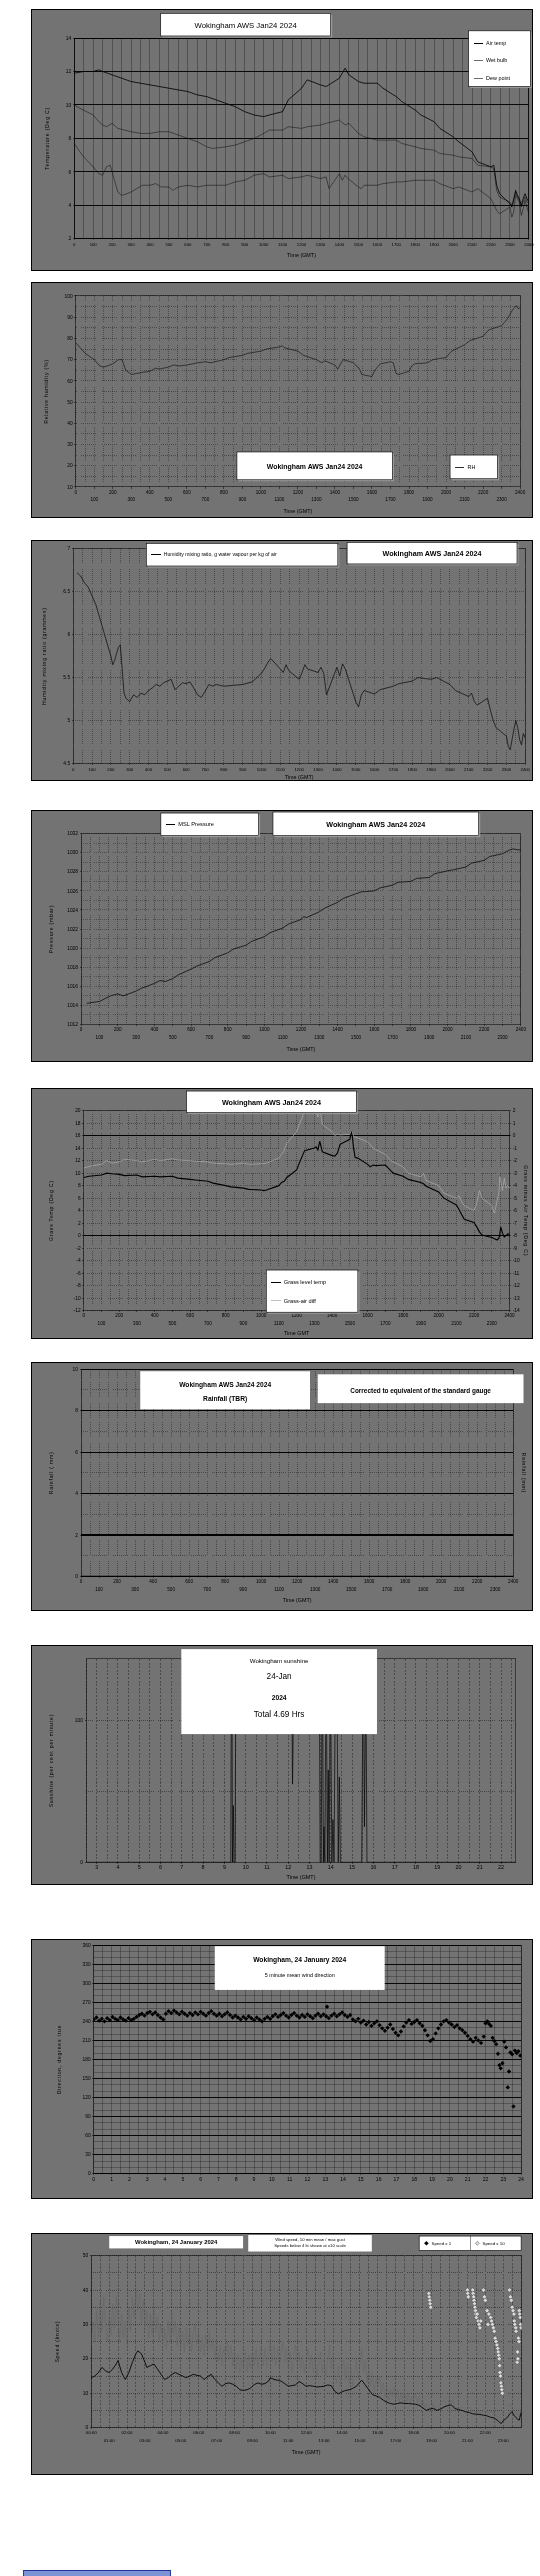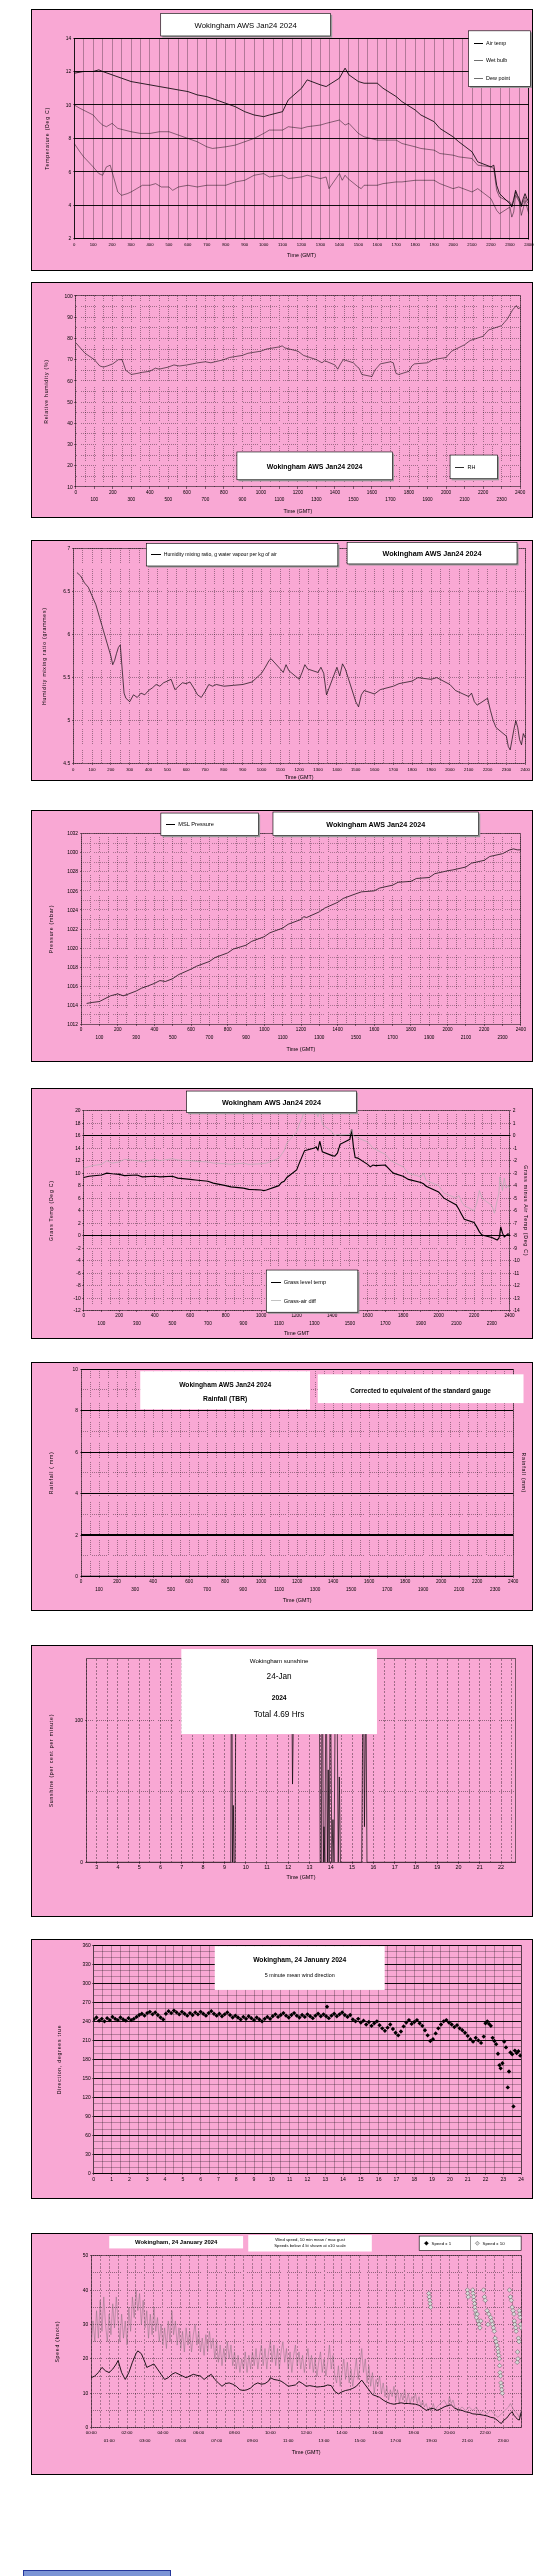--- a/index.html
+++ b/index.html
@@ -1,18 +1,18 @@
 <!DOCTYPE html>
 <html style="font-size:8.2px"><head>
 <meta charset="utf-8">
 <style>
   html,body{margin:0;padding:0;}
   body{width:541px;height:2620px;position:relative;background:#fff;
        font-family:"Liberation Sans",sans-serif;overflow:hidden;}
-  .chart{position:absolute;background:#f9a8d4;border:0.5px solid #000;box-sizing:border-box;}
+  .chart{position:absolute;background:#737373;border:0.5px solid #000;box-sizing:border-box;}
   svg text{font-family:"Liberation Sans",sans-serif;}
   .blue-panel{position:absolute;left:23px;top:2570px;width:148px;height:50px;
               background:#7b94d6;border:1.5px solid #26379c;box-sizing:border-box;}
 </style>
 </head>
 <body>
 
 <div id="charts">
     <div class="chart" style="left: 31px; top: 9.3px; width: 502px; height: 262px;"><svg width="502" height="262" viewBox="0 0 975 508">
         <line x1="82" y1="54" x2="82" y2="444" stroke="#000" stroke-width="0.55" shape-rendering="crispEdges"></line>
@@ -947,21 +947,21 @@
         </clipPath>
         <g clip-path="url(#cp-rainfall)">
           <path d="M95.0 415.0 L935.0 415.0" fill="none" stroke="#000000" stroke-width="2.5"></path>
         </g>
         <rect x="210" y="16" width="330" height="74" fill="#fff" stroke="none" stroke-width="0"></rect>
         <text x="375" y="46" text-anchor="middle" font-size="13" font-weight="bold" fill="#000">Wokingham AWS Jan24 2024</text>
         <text x="375" y="74" text-anchor="middle" font-size="13" font-weight="bold" fill="#000">Rainfall (TBR)</text>
         <rect x="555" y="22" width="400" height="56" fill="#fff" stroke="none" stroke-width="0"></rect>
         <text x="755" y="58" text-anchor="middle" font-size="12.5" font-weight="bold" fill="#000">Corrected to equivalent of the standard gauge</text>
       </svg></div>
-    <div class="chart" style="left: 31px; top: 1645px; width: 502px; height: 272px;"><svg width="502" height="240" viewBox="0 0 975 466">
+    <div class="chart" style="left: 31px; top: 1645px; width: 502px; height: 240px;"><svg width="502" height="240" viewBox="0 0 975 466">
         <line x1="105" y1="25" x2="105" y2="420" stroke="#000" stroke-width="0.7" stroke-dasharray="4,3" shape-rendering="crispEdges"></line>
         <line x1="125.66831683168317" y1="25" x2="125.66831683168317" y2="420" stroke="#000" stroke-width="0.7" stroke-dasharray="4,3" shape-rendering="crispEdges"></line>
         <line x1="146.33663366336634" y1="25" x2="146.33663366336634" y2="420" stroke="#000" stroke-width="0.7" stroke-dasharray="4,3" shape-rendering="crispEdges"></line>
         <line x1="167.0049504950495" y1="25" x2="167.0049504950495" y2="420" stroke="#000" stroke-width="0.7" stroke-dasharray="4,3" shape-rendering="crispEdges"></line>
         <line x1="187.67326732673268" y1="25" x2="187.67326732673268" y2="420" stroke="#000" stroke-width="0.7" stroke-dasharray="4,3" shape-rendering="crispEdges"></line>
         <line x1="208.34158415841586" y1="25" x2="208.34158415841586" y2="420" stroke="#000" stroke-width="0.7" stroke-dasharray="4,3" shape-rendering="crispEdges"></line>
         <line x1="229.009900990099" y1="25" x2="229.009900990099" y2="420" stroke="#000" stroke-width="0.7" stroke-dasharray="4,3" shape-rendering="crispEdges"></line>
         <line x1="249.6782178217822" y1="25" x2="249.6782178217822" y2="420" stroke="#000" stroke-width="0.7" stroke-dasharray="4,3" shape-rendering="crispEdges"></line>
         <line x1="270.34653465346537" y1="25" x2="270.34653465346537" y2="420" stroke="#000" stroke-width="0.7" stroke-dasharray="4,3" shape-rendering="crispEdges"></line>
         <line x1="291.0148514851485" y1="25" x2="291.0148514851485" y2="420" stroke="#000" stroke-width="0.7" stroke-dasharray="4,3" shape-rendering="crispEdges"></line>

